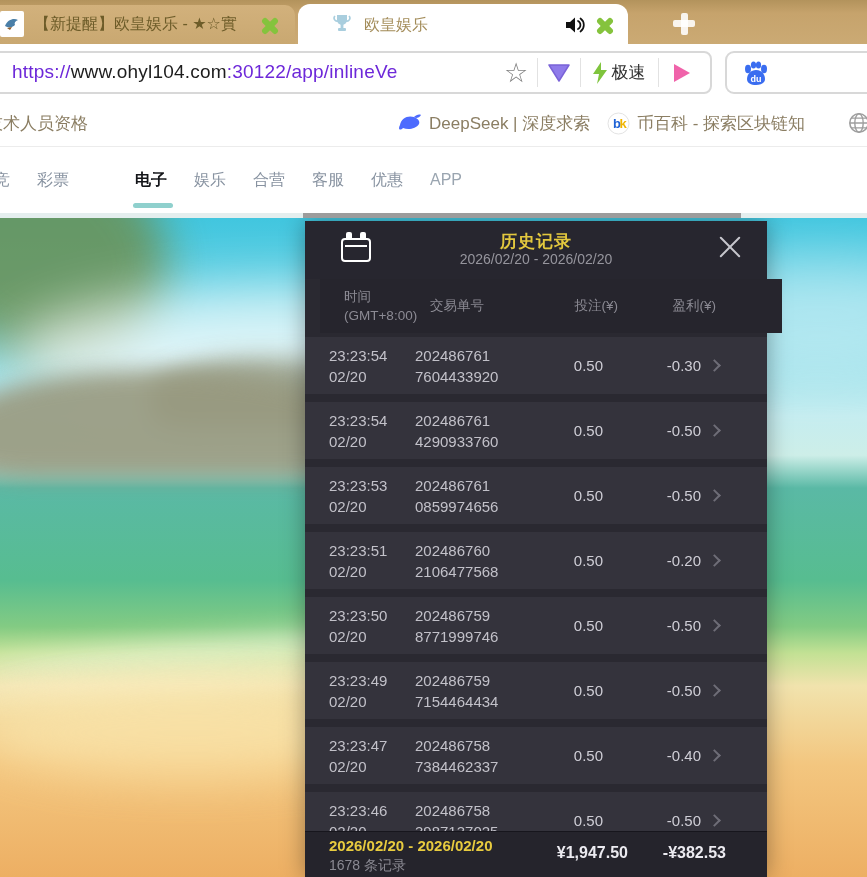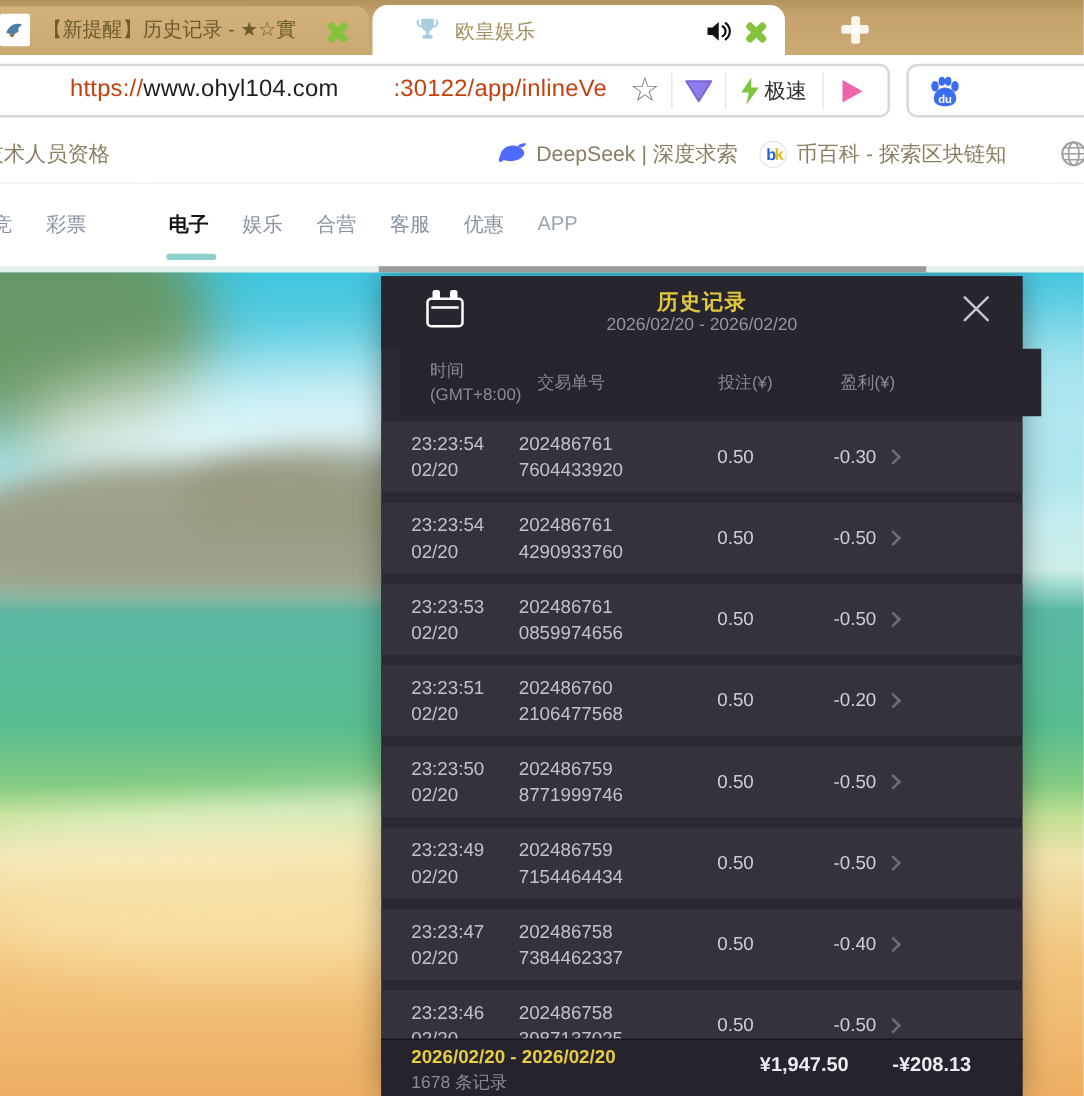--- a/index.html
+++ b/index.html
@@ -28,21 +28,21 @@
   .newtab { position:absolute; left:668px; top:9px; width:34px; height:28px; cursor:pointer; }
   .newtab i { position:absolute; background:rgba(255,255,255,.88); border-radius:2px; }
   .newtab i:first-child { left:5px; top:11px; width:22px; height:7px; }
   .newtab i:last-child  { left:13px; top:4px; width:7px; height:22px; }
 
   
   .addrbar { position:absolute; left:0; top:44px; width:867px; height:56px; background:#fff; }
   .urlbox { position:absolute; left:-10px; top:7px; width:722px; height:43px;
     border:2px solid #d8d8d8; border-radius:8px; background:#fff; }
   .urltxt { position:absolute; left:20px; top:8px; font-size:19px; letter-spacing:.2px; white-space:nowrap; }
-  .urltxt .dim { color:#c2410c;margin-left:44px; } .urltxt .host { color:#1d1d1d; }
+  .urltxt .dim { color:#6d28d9; } .urltxt .host { color:#1d1d1d; }
   .ub-ic { position:absolute; top:0; height:39px; display:flex; align-items:center; justify-content:center; cursor:pointer; }
   .ub-sep { position:absolute; top:5px; width:1px; height:29px; background:#e2e2e2; }
   .star-ic { left:506px; width:36px; font-size:27px; color:#828282; }
   .shield-ic { left:552px; width:30px; }
   .speed-ic { left:592px; width:68px; font-size:17px; color:#2f2f2f; gap:3px; }
   .play-ic { left:672px; width:34px; }
   .searchbox { position:absolute; left:725px; top:7px; width:170px; height:43px;
     border:2px solid #d8d8d8; border-radius:9px; background:#fff; }
   .paw { position:absolute; left:14px; top:7px; cursor:pointer; }
 
@@ -80,21 +80,21 @@
     filter:blur(11px); border-radius:48% 52% 18% 18%; }
   .mount2 { left:150px; top:140px; width:220px; height:70px; background:#8a8d72; opacity:.75;
     filter:blur(12px); border-radius:50% 50% 20% 20%; }
   .foam1 { left:-30px; top:418px; width:560px; height:26px; background:#fff; opacity:.5;
     filter:blur(13px); transform:rotate(-4deg); }
   .foam2 { left:-40px; top:452px; width:460px; height:22px; background:#fdf3cf; opacity:.6;
     filter:blur(12px); transform:rotate(-4deg); }
   .sandlight { left:-20px; top:470px; width:420px; height:90px; background:#fbe7ae; opacity:.65; filter:blur(22px); }
 
   
-  .modal { position:absolute; left:305px; top:3px; width:513px; height:656px;
+  .modal { position:absolute; left:305px; top:3px; width:462px; height:656px;
     background:#2a2931; box-shadow:0 0 22px rgba(0,0,0,.35); color:#c2c1c9; }
   .m-head { position:absolute; left:0; top:0; width:100%; height:58px; background:#27262f; }
   .cal-btn { position:absolute; left:35px; top:12px; width:32px; height:30px; cursor:pointer; }
   .cal { position:absolute; left:1px; top:5px; width:30px; height:24px; border:2px solid #fff; border-radius:4px; }
   .cal::before, .cal::after { content:""; position:absolute; top:-8px; width:6px; height:8px; background:#fff; border-radius:2px; }
   .cal::before { left:3px; } .cal::after { right:3px; }
   .cal i { position:absolute; left:2px; right:2px; top:5px; height:2px; background:#fff; }
   .m-title { position:absolute; left:0; top:9px; width:100%; text-align:center;
     font-size:17px; font-weight:bold; color:#e3c83e; letter-spacing:1px; }
   .m-sub { position:absolute; left:0; top:30px; width:100%; text-align:center; font-size:14px; color:#96959d; }
@@ -127,21 +127,21 @@
 <body>
 
 <div class="tabbar">
   <div class="tab tab1">
     <span class="tab1-fav">
       <svg width="18" height="18" viewBox="0 0 18 18">
           <path d="M2 11 C5 4 11 3 15 5 C12 6 11 8 12 10 C9 13 5 13 2 11 Z" fill="#4a7fa8"></path>
           <path d="M4 13 L9 12 L7 15 Z" fill="#8a5a2a"></path>
         </svg>
     </span>
-    <span class="ttl">【新提醒】历史记录 - ★☆實</span>
+    <span class="ttl">【新提醒】欧皇娱乐 - ★☆實</span>
     <span class="greenx gx-tab1">
         <i></i>
         <i></i>
       </span>
   </div>
 
   <div class="tab tab2">
     <span class="fav">
       <svg width="20" height="22" viewBox="0 0 20 22">
           <path d="M5 2 h10 v5 a5 5 0 0 1 -10 0 Z" fill="#a9cede"></path>
@@ -399,16 +399,16 @@
         <div class="c-bet">0.50</div>
         <div class="c-profit">-0.50</div>
         <div class="chev"></div>
       </div>
     </div>
 
     <div class="m-foot">
       <div class="f-range">2026/02/20 - 2026/02/20</div>
       <div class="f-count">1678 条记录</div>
       <div class="f-bet">¥1,947.50</div>
-      <div class="f-profit">-¥208.13</div>
+      <div class="f-profit">-¥382.53</div>
     </div>
   </div>
 </div>
 
 </body></html>

